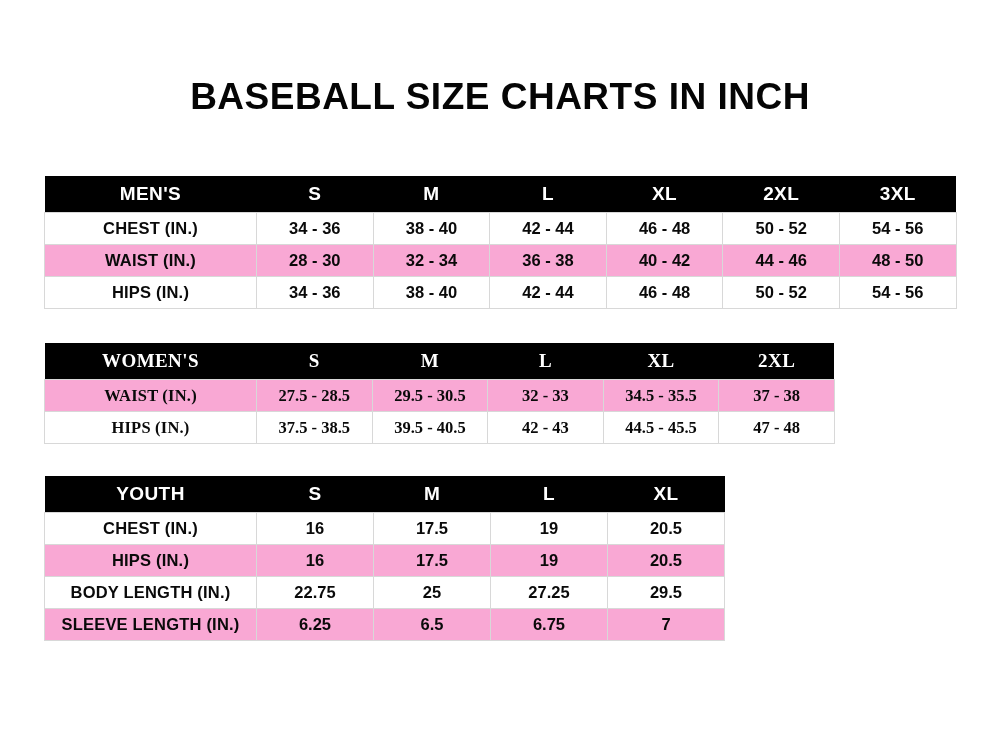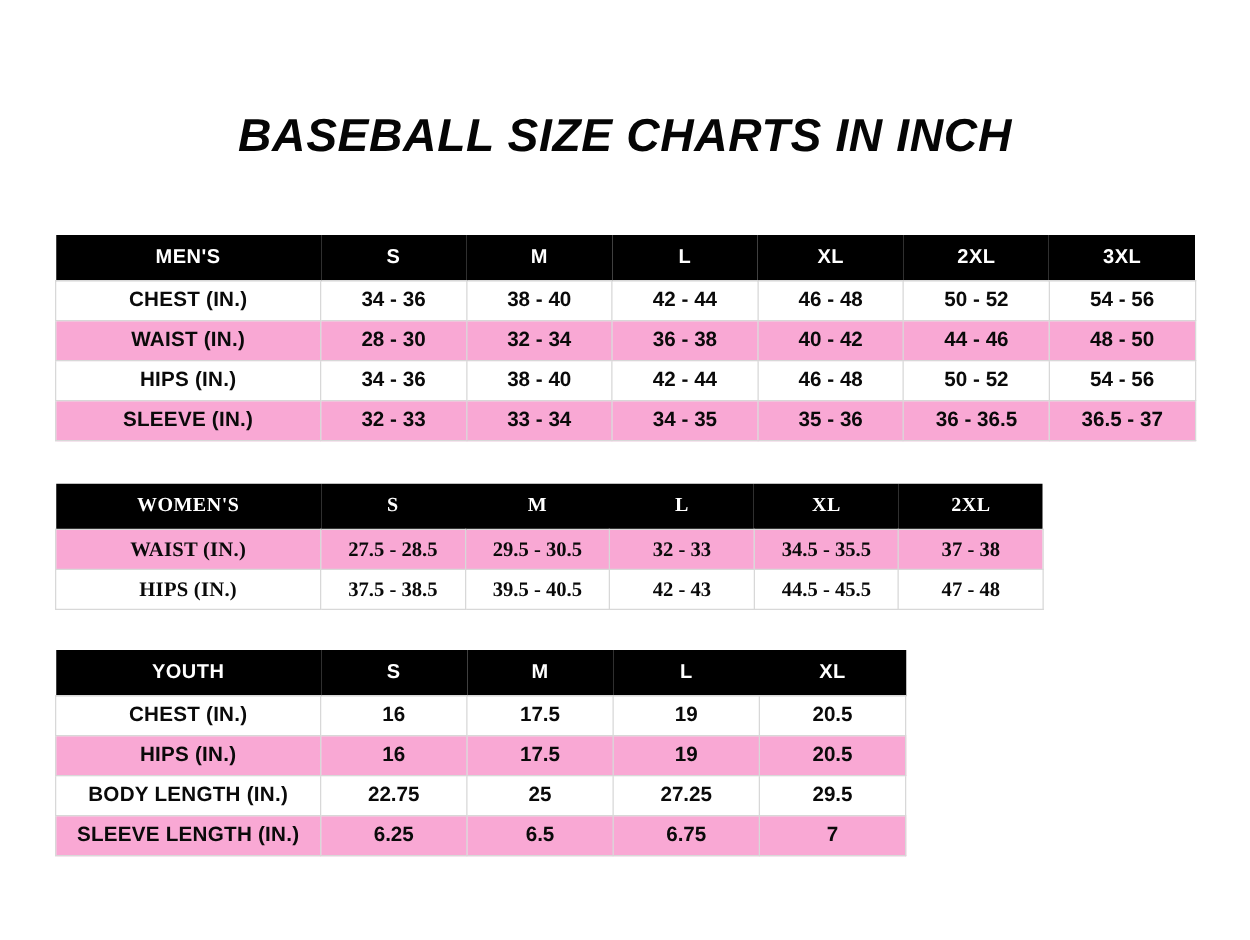--- a/index.html
+++ b/index.html
@@ -18,44 +18,43 @@
   .page {
     width: 1000px;
     height: 752px;
     position: relative;
   }
   .title {
     text-align: center;
     font-size: 37px;
     font-weight: bold;
     letter-spacing: 0.5px;
-    margin: 16px;
+    margin: 4px;
     padding-top: 72px;
     color: #050505;
-    font-style: italic;
   }
   .tables {
     padding: 0 44px;
     margin-top: 58px;
   }
   table {
     border-collapse: collapse;
     table-layout: fixed;
     font-size: 16.5px;
     font-weight: bold;
   }
   table.men   { width: 912px; }
   table.women { width: 790px; font-family: Liberation Serif, serif; }
   table.youth { width: 680px; }
 
   thead th {
     background: #000000;
     color: #ffffff;
     height: 30px;
-    font-size: 16px;
+    font-size: 19px;
     font-weight: bold;
     letter-spacing: 0.4px;
     text-align: center;
     border: none;
     padding: 3px 0;
   }
   thead th.rowhead {
     text-align: center;
   }
   tbody td {
@@ -136,29 +135,20 @@
         </tr>
         <tr>
           <td class="rowhead">HIPS (IN.)</td>
           <td>34 - 36</td>
           <td>38 - 40</td>
           <td>42 - 44</td>
           <td>46 - 48</td>
           <td>50 - 52</td>
           <td>54 - 56</td>
         </tr>
-        <tr class="alt">
-          <td class="rowhead">SLEEVE (IN.)</td>
-          <td>32 - 33</td>
-          <td>33 - 34</td>
-          <td>34 - 35</td>
-          <td>35 - 36</td>
-          <td>36 - 36.5</td>
-          <td>36.5 - 37</td>
-        </tr>
       </tbody>
     </table>
 
     <div class="spacer-lg"></div>
 
     <table class="women">
       <colgroup>
         <col class="c0">
           <col class="cx">
           <col class="cx">

